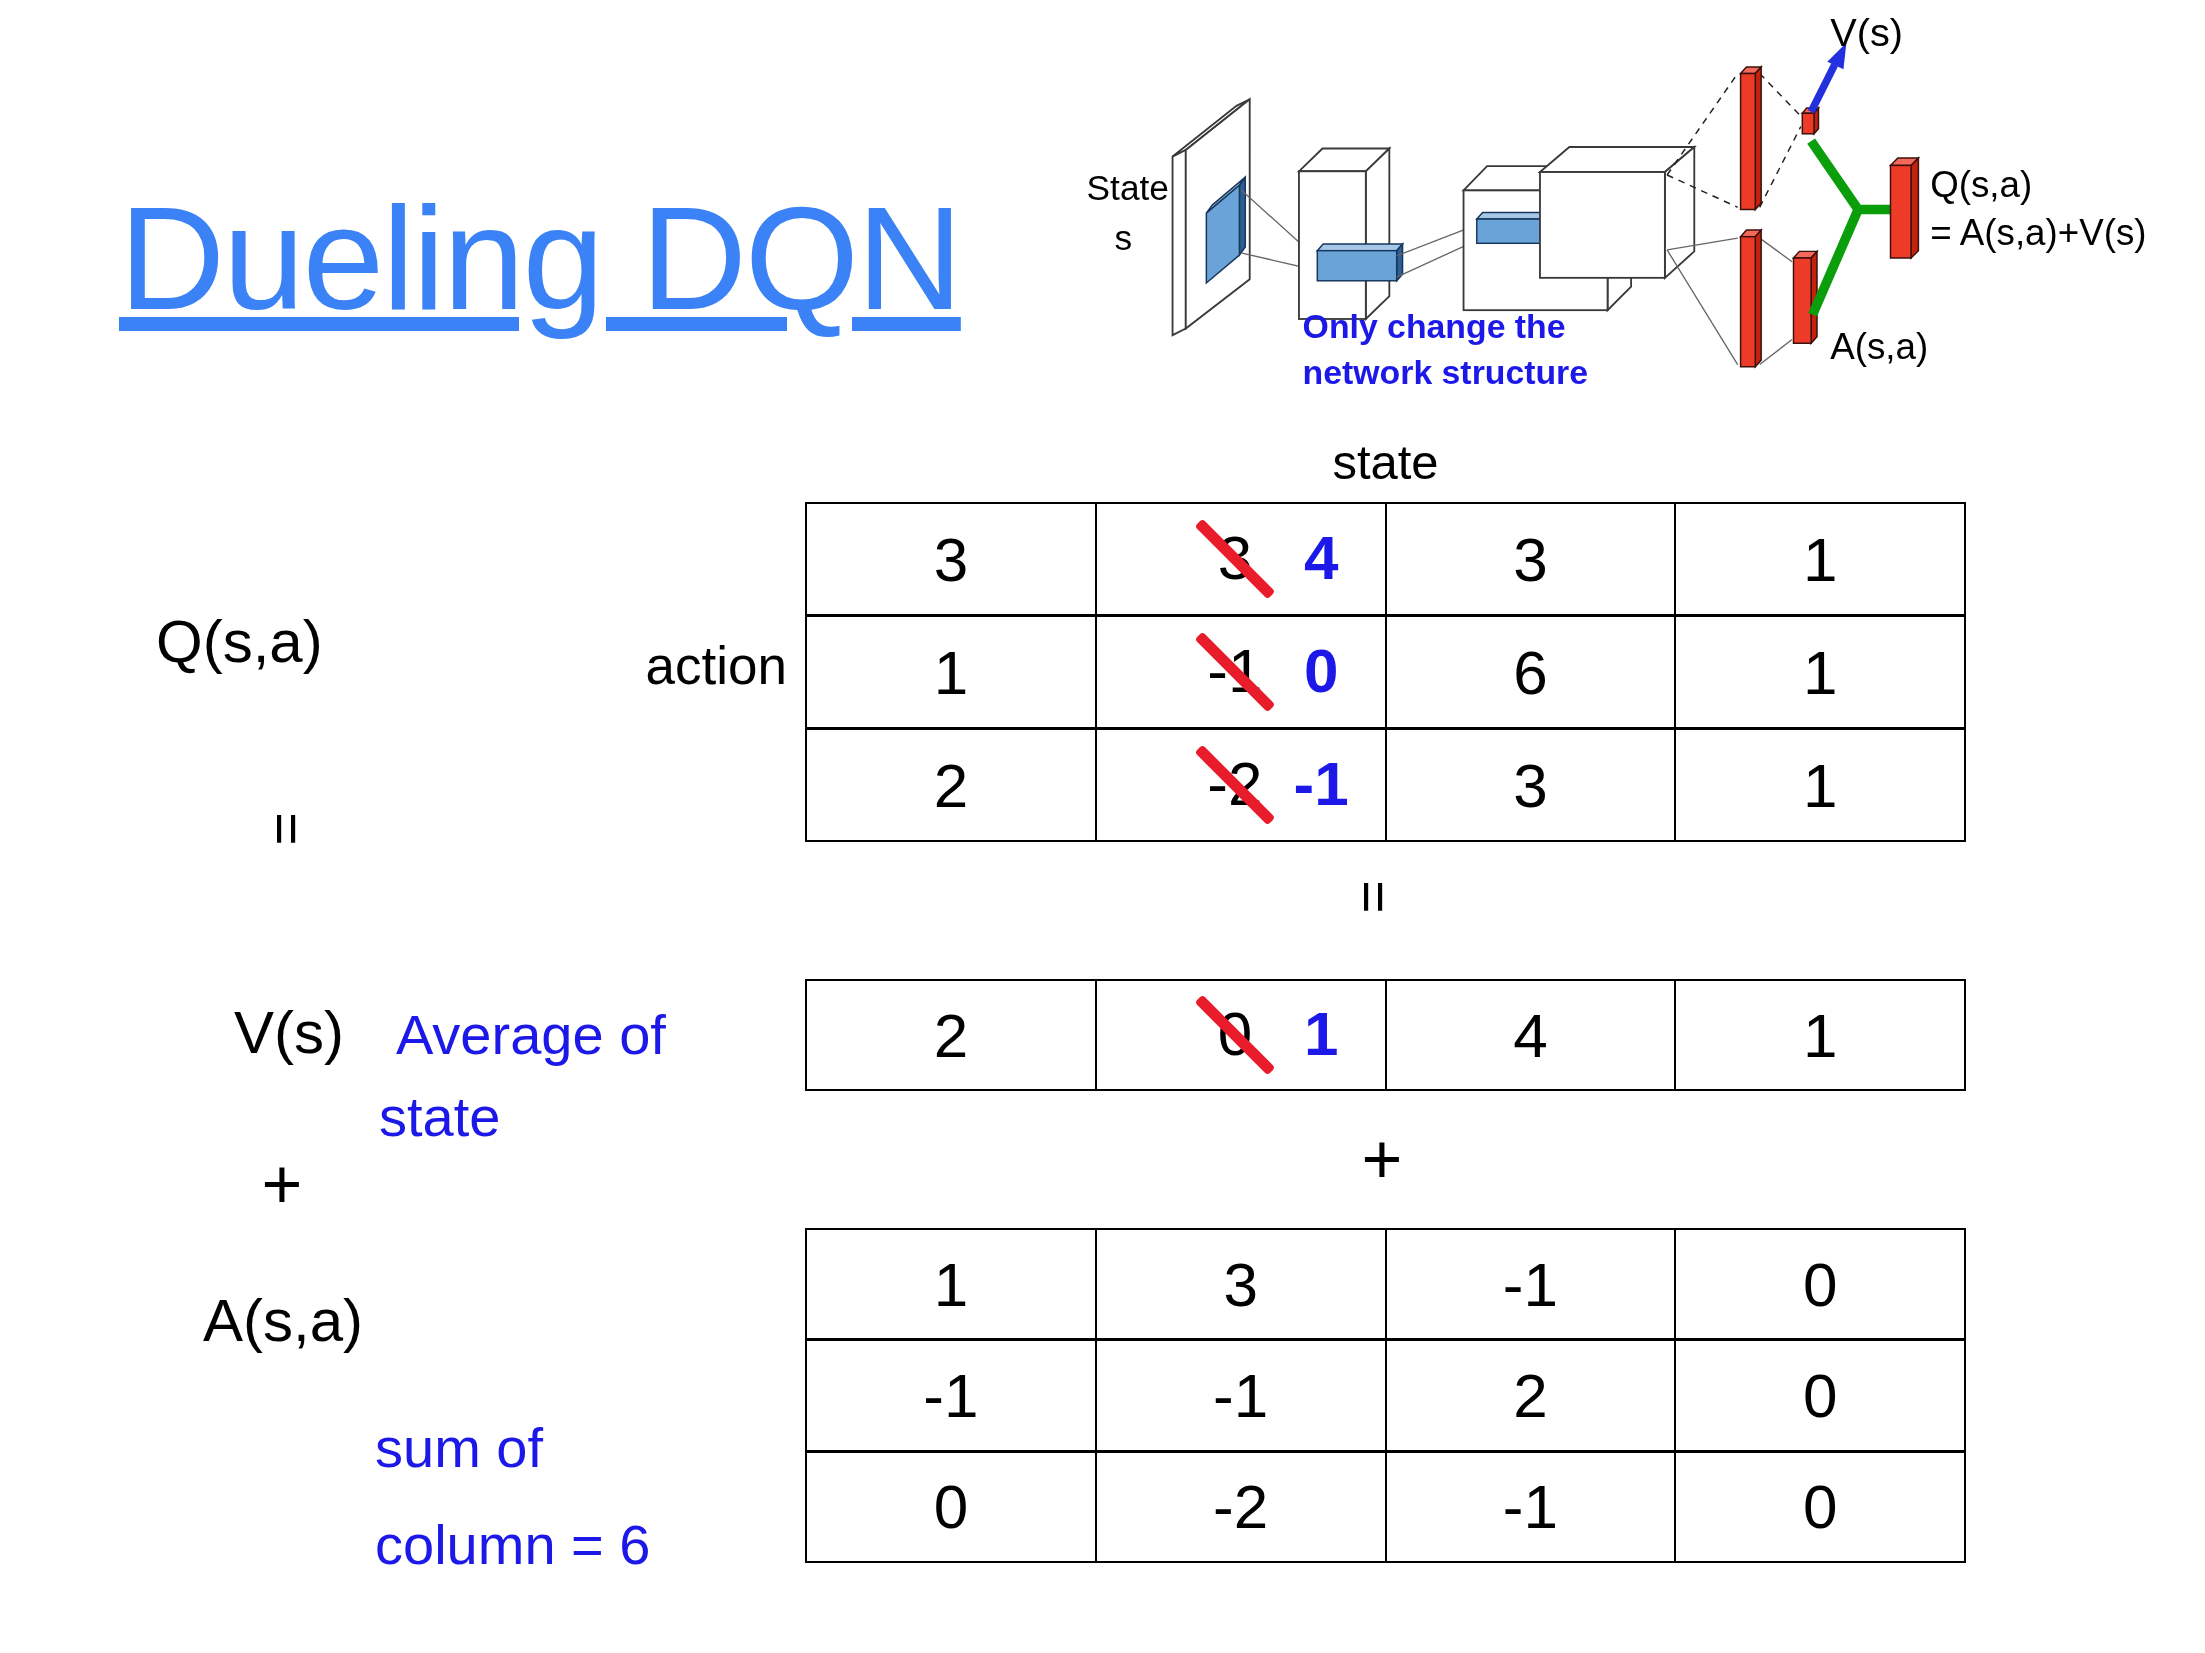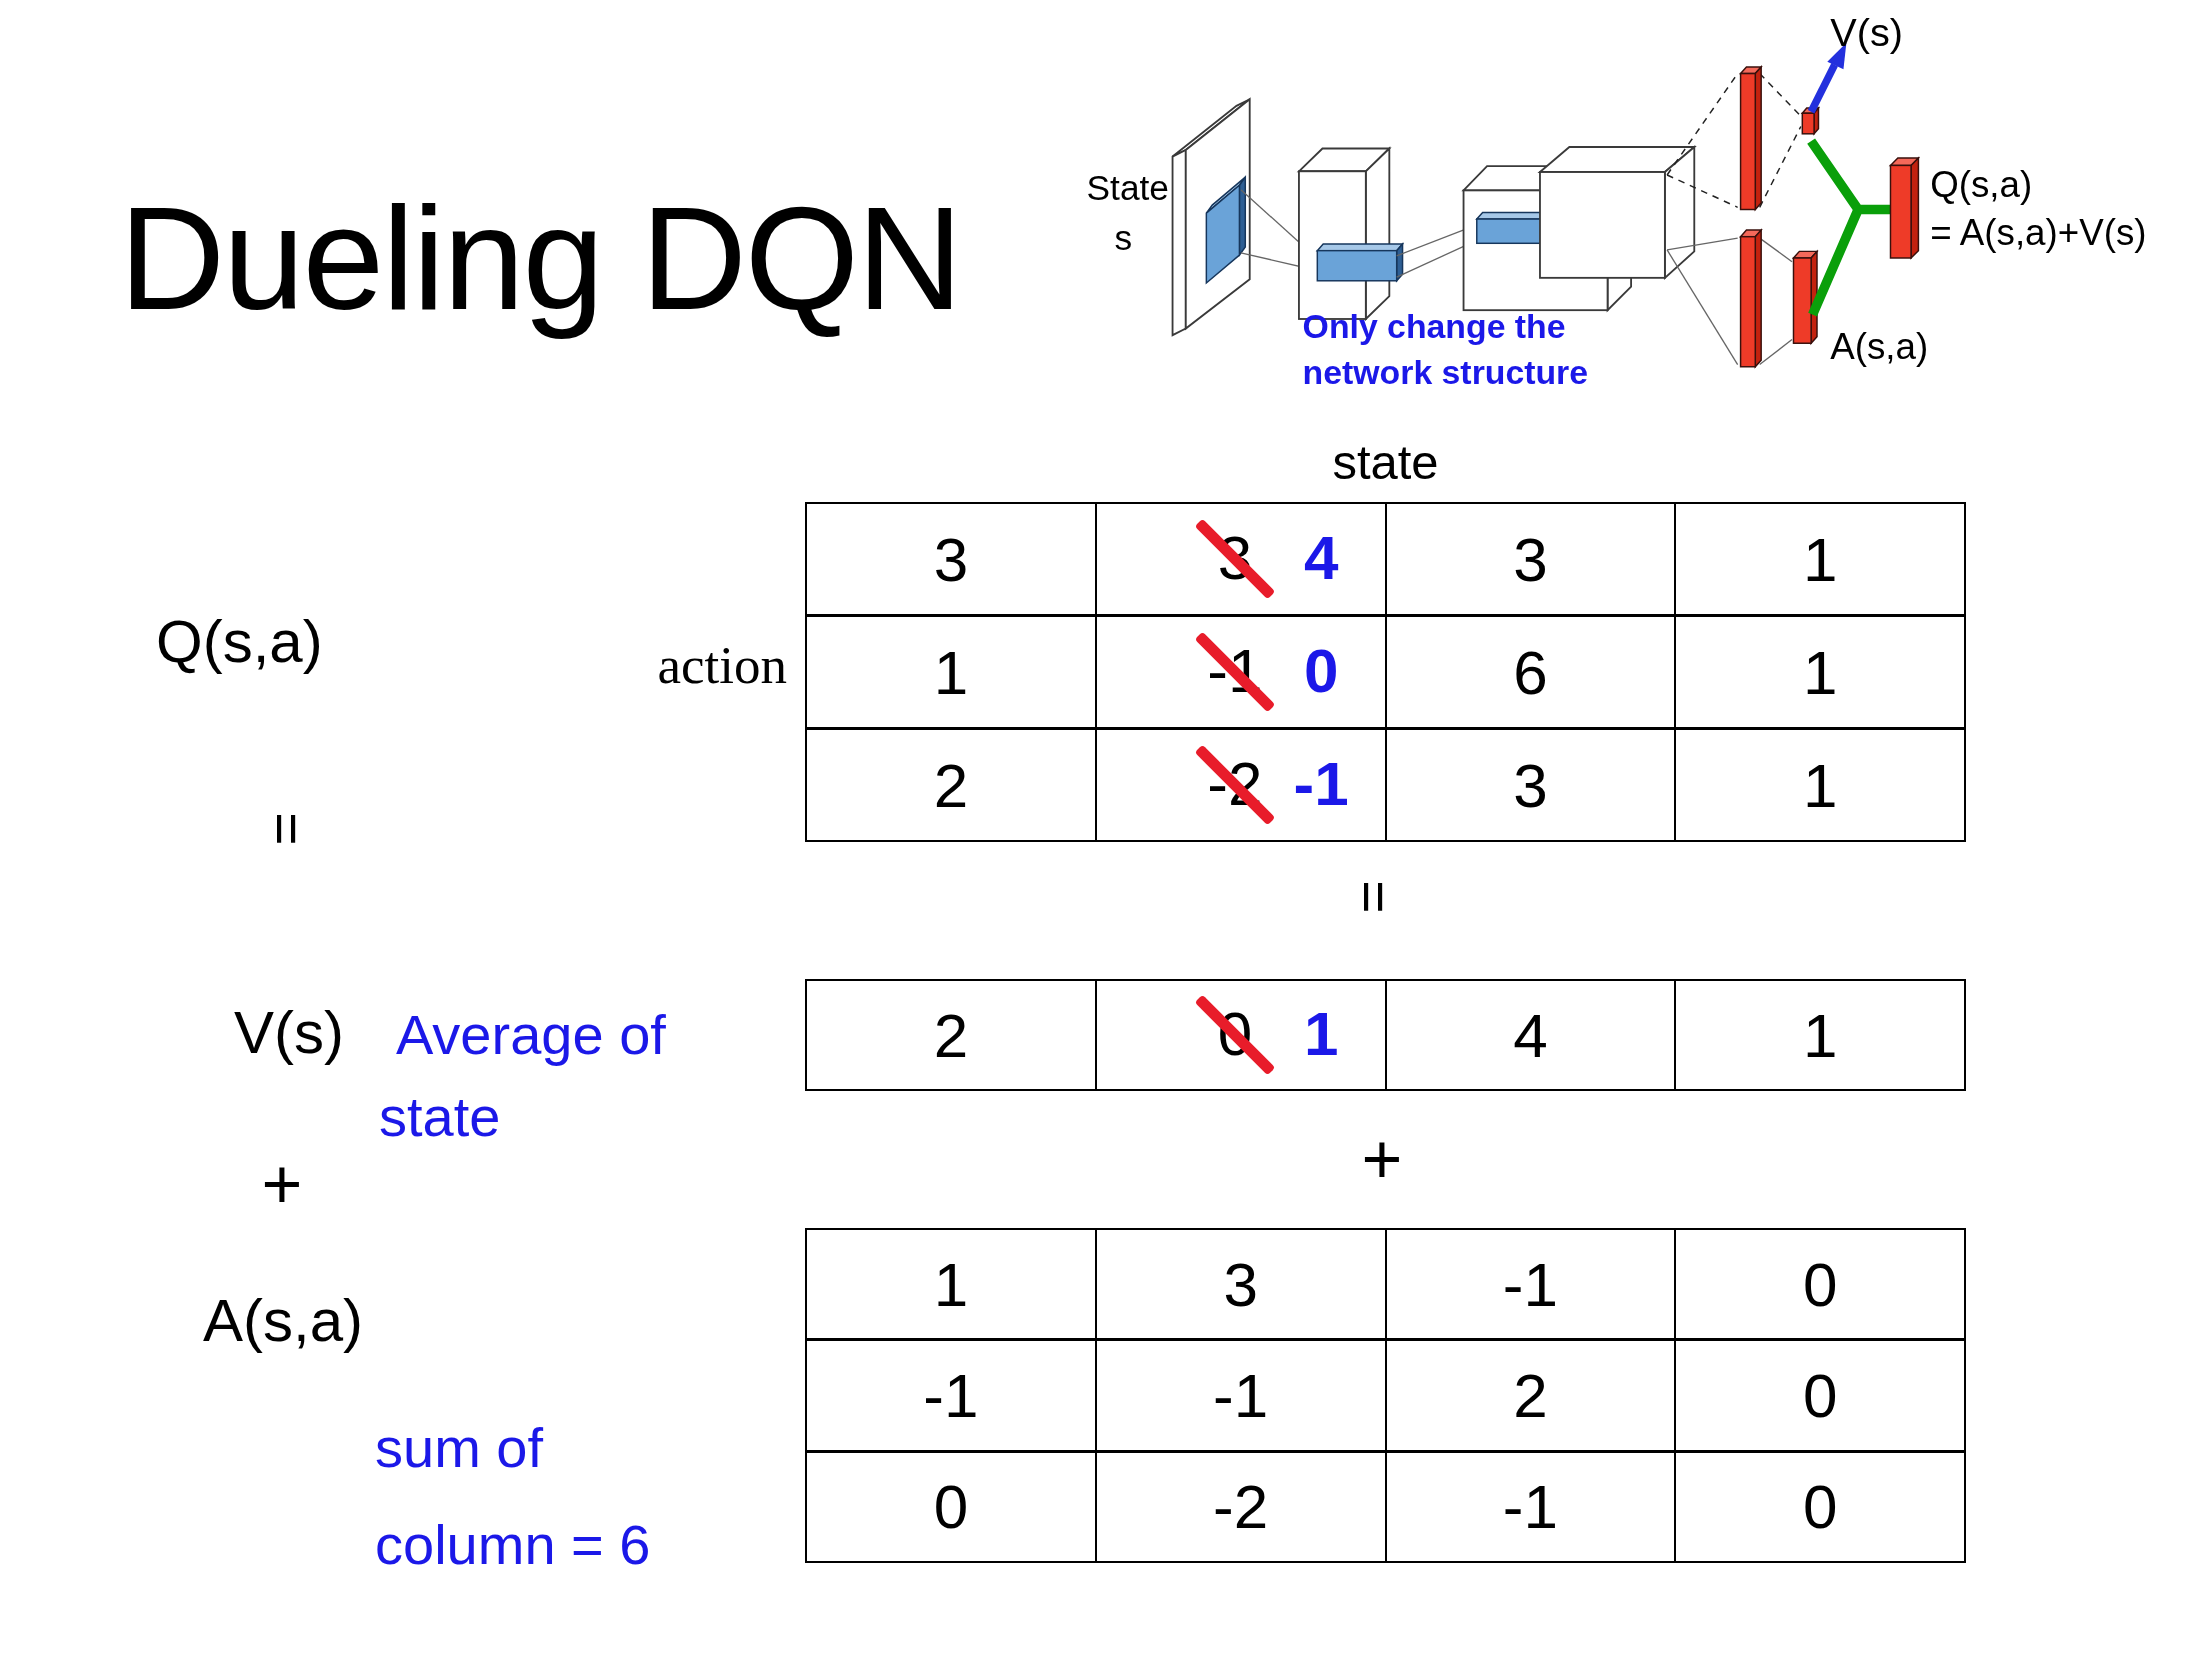--- a/index.html
+++ b/index.html
@@ -1,18 +1,18 @@
 <!DOCTYPE html>
 <html style="--accent-blue: #1b18e8; --strike-red: #e81c2a; --bar-red: #ee3b28; --bar-red-light: #f4695a; --bar-red-dark: #c3220f; --conv-blue: #6aa3d8; --conv-blue-light: #a6c8e8; --conv-blue-dark: #2e5f94; --green: #0a9f0a; --arrow-blue: #2330dd;font-size:11.8px"><head>
 <meta charset="utf-8">
 <style>
   html,body{margin:0;padding:0;background:#fff;}
   body{width:2205px;height:1654px;position:relative;font-family:"Liberation Sans",sans-serif;color:#000;overflow:hidden;}
   .abs{position:absolute;line-height:1;}
-  #title{left:119px;top:185px;font-size:147px;letter-spacing:-2.2px;color:#000000;white-space:nowrap;}
+  #title{left:119px;top:185px;font-size:147px;letter-spacing:-2.2px;color:#3b82f6;white-space:nowrap;text-decoration:underline;}
   .side-label{font-size:60px;white-space:nowrap;}
   #q-label{left:156px;top:612px;}
   #v-label{left:234px;top:1003px;}
   #a-label{left:203px;top:1291px;}
   #action-label{left:566px;top:639px;width:221px;text-align:right;font-size:53px;}
   #state-label{left:805px;top:438px;width:1161px;text-align:center;font-size:49px;}
   .blue-note{color:var(--accent-blue,#1b18e8);font-size:56px;white-space:nowrap;}
   #avg-note-1{left:379px;top:1007px;margin-left:17px;}
   #avg-note-2{left:379px;top:1089px;}
   #sum-note-1{left:375px;top:1420px;}
@@ -164,21 +164,21 @@
   <text class="svgtext" x="66" y="340" font-size="48">s</text>
   <text class="svgtext svgblue" x="322" y="460" font-size="46">Only change the</text>
   <text class="svgtext svgblue" x="322" y="522" font-size="46">network structure</text>
   <text class="svgtext" x="1176" y="268" font-size="50">Q(s,a)</text>
   <text class="svgtext" x="1176" y="334" font-size="50">= A(s,a)+V(s)</text>
   <text class="svgtext" x="1040" y="488" font-size="50">A(s,a)</text>
 </svg>
 
 <div class="abs" id="state-label">state</div>
 <div class="abs side-label" id="q-label">Q(s,a)</div>
-<div class="abs" id="action-label" style="line-height:1;font-family:Liberation Serif, serif;">action</div>
+<div class="abs" id="action-label" style="line-height:1;">action</div>
 <div class="abs rot-eq" id="eq-left">=</div>
 <div class="abs rot-eq" id="eq-center">=</div>
 <div class="abs side-label" id="v-label">V(s)</div>
 <div class="abs blue-note" id="avg-note-1">Average of</div>
 <div class="abs blue-note" id="avg-note-2">state</div>
 <div class="abs plus" id="plus-left">+</div>
 <div class="abs plus" id="plus-center">+</div>
 <div class="abs side-label" id="a-label">A(s,a)</div>
 <div class="abs blue-note" id="sum-note-1">sum of</div>
 <div class="abs blue-note" id="sum-note-2">column = 6</div>

